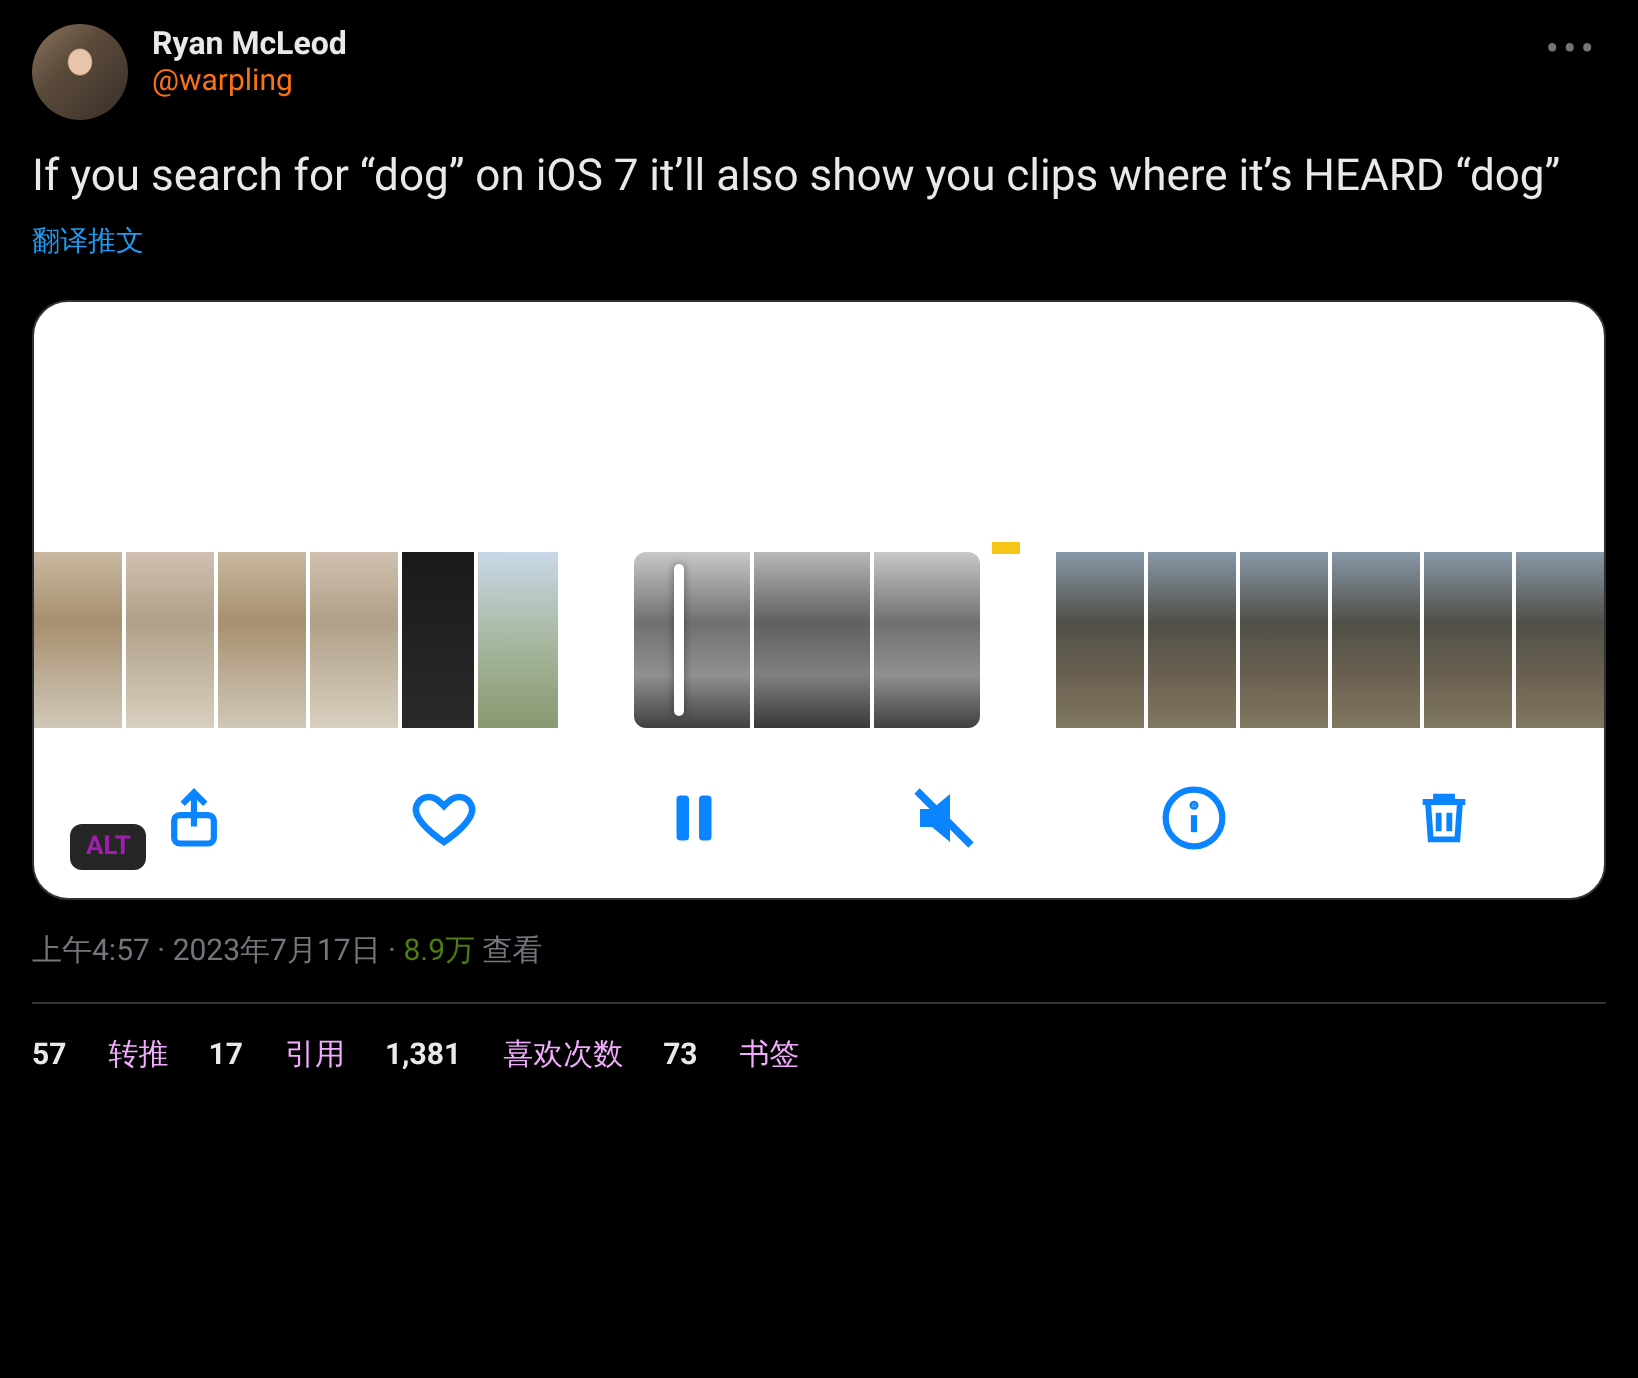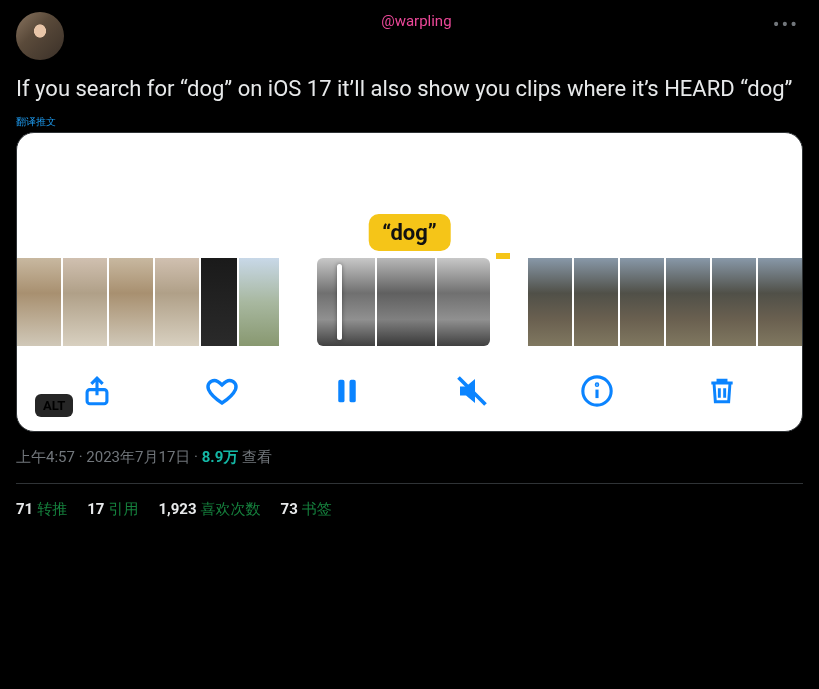--- a/index.html
+++ b/index.html
@@ -38,42 +38,41 @@
     border-radius: 50%;
   }
   .names { flex: 1; }
   .display-name {
     font-weight: 700;
     font-size: 16px;
     color: #e7e9ea;
   }
   .handle {
     font-size: 15px;
-    color: #ec4899;
-    text-align: center;
+    color: #f97316;
   }
   .more {
     color: #71767b;
     font-size: 20px;
     letter-spacing: 2px;
     padding: 0 4px;
     cursor: pointer;
   }
   .body-text {
     font-size: 22px;
     line-height: 1.38;
     color: #e7e9ea;
     margin-bottom: 6px;
   }
   .translate {
     color: #1d9bf0;
-    font-size: 10px;
+    font-size: 14px;
     cursor: pointer;
     display: inline-block;
-    margin-bottom: 3px;
+    margin-bottom: 20px;
   }
   .media-card {
     background: #fff;
     border-radius: 18px;
     overflow: hidden;
     position: relative;
     border: 1px solid #2f3336;
   }
   .media-top {
     height: 120px;
@@ -152,64 +151,64 @@
     cursor: pointer;
   }
   .icon-btn svg { stroke: #0b84ff; fill: none; stroke-width: 2.2; }
   .icon-btn.pause svg rect { fill: #0b84ff; stroke: none; }
   .icon-btn.mute svg { fill: #0b84ff; stroke: none; }
   .alt-badge {
     position: absolute;
     left: 18px;
     bottom: 14px;
     background: rgba(0,0,0,0.85);
-    color: #000000;
+    color: #a21caf;
     font-size: 13px;
     font-weight: 700;
     padding: 4px 8px;
     border-radius: 6px;
     cursor: pointer;
   }
   .meta {
     margin-top: 16px;
     color: #71767b;
     font-size: 15px;
   }
-  .meta .views-num { color: #14b8a6; font-weight: 700; }
+  .meta .views-num { color: #4d7c0f; font-weight: 400; }
   .sep {
     border-top: 1px solid #2f3336;
     margin-top: 16px;
     padding-top: 16px;
   }
   .stats {
     display: flex;
     gap: 20px;
     font-size: 15px;
   }
   .stat-num { color: #e7e9ea; font-weight: 700; }
-  .stat-label { color: #15803d; margin-left: 4px; font-family: Liberation Mono, monospace; }
+  .stat-label { color: #f0abfc; margin-left: 21px; font-family: Liberation Mono, monospace; }
 </style>
 </head>
 <body>
 
 <div class="tweet">
   <div class="header">
     <div class="avatar"></div>
     <div class="names">
+      <div class="display-name">Ryan McLeod</div>
       <div class="handle">@warpling</div>
     </div>
     <div class="more">•••</div>
   </div>
 
-  <div class="body-text">If you search for “dog” on iOS 17 it’ll also show you clips where it’s HEARD “dog”</div>
+  <div class="body-text">If you search for “dog” on iOS 7 it’ll also show you clips where it’s HEARD “dog”</div>
   <span class="translate">翻译推文</span>
 
   <div class="media-card">
     <div class="media-top">
-      <div class="bubble">“dog”</div>
       <div class="playhead-tick"></div>
     </div>
     <div class="strip-wrap">
       <div class="strip a">
         <div class="thumb dog1"></div>
         <div class="thumb dog1b"></div>
         <div class="thumb dog1"></div>
         <div class="thumb dog1b"></div>
         <div class="thumb dark"></div>
         <div class="thumb people"></div>
@@ -269,19 +268,19 @@
     </div>
     <div class="alt-badge">ALT</div>
   </div>
 
   <div class="meta">
     <span>上午4:57</span><span> · </span><span>2023年7月17日</span><span> · </span><span class="views-num">8.9万</span><span> 查看</span>
   </div>
 
   <div class="sep">
     <div class="stats">
-      <div><span class="stat-num">71</span><span class="stat-label">转推</span></div>
+      <div><span class="stat-num">57</span><span class="stat-label">转推</span></div>
       <div><span class="stat-num">17</span><span class="stat-label">引用</span></div>
-      <div><span class="stat-num">1,923</span><span class="stat-label">喜欢次数</span></div>
+      <div><span class="stat-num">1,381</span><span class="stat-label">喜欢次数</span></div>
       <div><span class="stat-num">73</span><span class="stat-label">书签</span></div>
     </div>
   </div>
 </div>
 
 </body></html>

